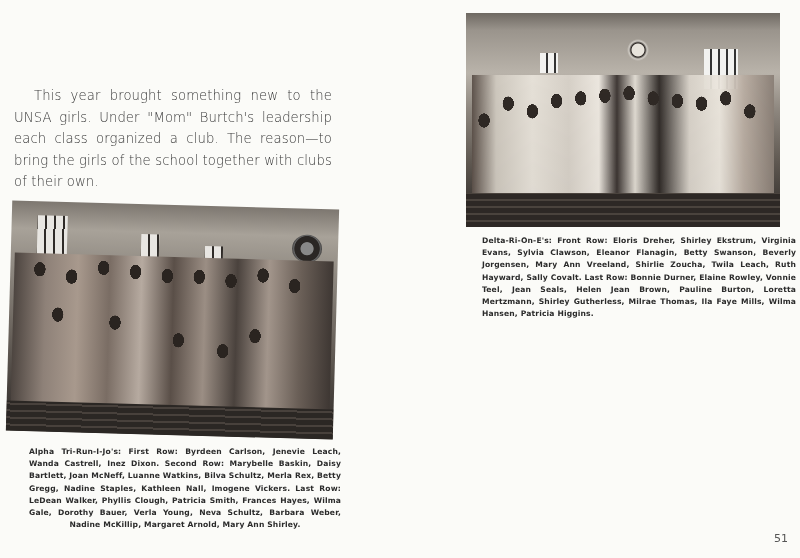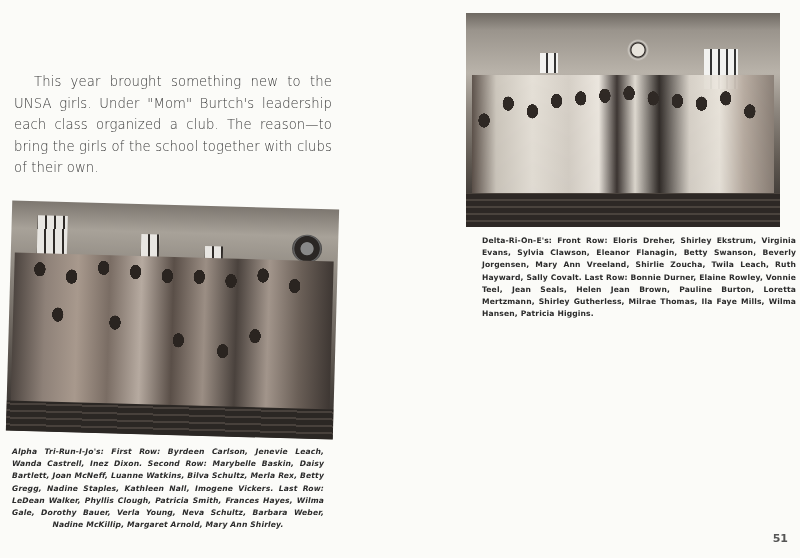--- a/index.html
+++ b/index.html
@@ -1,17 +1,17 @@
 <!DOCTYPE html>
 <html><head>
 <meta charset="utf-8">
 <style>
   html,body{margin:0;padding:0;}
   body{width:800px;height:558px;background:#fbfbf8;position:relative;overflow:hidden;font-family:"DejaVu Sans",sans-serif;color:#2a2a2a;}
-  .intro{position:absolute;left:14px;top:58px;width:318px;font-family:"DejaVu Sans",sans-serif;font-size:13.2px;line-height:21.5px;color:#3a3a3a;letter-spacing:0.1px;text-align:justify;text-indent:20px;font-weight:300;}
+  .intro{position:absolute;left:14px;top:72px;width:318px;font-family:"DejaVu Sans",sans-serif;font-size:13.2px;line-height:21.5px;color:#3a3a3a;letter-spacing:0.1px;text-align:justify;text-indent:20px;font-weight:300;}
   .photo{position:absolute;background:#4a4540;overflow:hidden;}
   .photo-right{left:466px;top:13px;width:314px;height:214px;
     background:
       radial-gradient(ellipse 12px 12px at 172px 37px,#e8e4dc 0 6px,#2a2522 7px,#d0ccc5 9px,transparent 11px),
       linear-gradient(#fff0,#fff0),
       linear-gradient(to bottom,#6e6962 0,#9a948c 8%,#b9b3aa 28%,#8e877f 45%,#5e5750 70%,#3e3935 88%,#2e2a27 100%);}
   .photo-right .win{position:absolute;background:repeating-linear-gradient(90deg,#f2f2f0 0 6px,#333 6px 8px),#eee;}
   .photo-right .figs{position:absolute;left:6px;right:6px;top:62px;height:130px;
     background:
       radial-gradient(ellipse 8px 10px at 4% 35%,#2a2420 70%,transparent 72%),
@@ -45,23 +45,23 @@
       radial-gradient(ellipse 8px 10px at 78% 10%,#2a2420 70%,transparent 72%),
       radial-gradient(ellipse 8px 10px at 88% 16%,#2a2420 70%,transparent 72%),
       radial-gradient(ellipse 8px 10px at 14% 38%,#2a2420 70%,transparent 72%),
       radial-gradient(ellipse 8px 10px at 32% 42%,#2a2420 70%,transparent 72%),
       radial-gradient(ellipse 8px 10px at 52% 52%,#2a2420 70%,transparent 72%),
       radial-gradient(ellipse 8px 10px at 66% 58%,#2a2420 70%,transparent 72%),
       radial-gradient(ellipse 8px 10px at 76% 48%,#2a2420 70%,transparent 72%),
       linear-gradient(90deg,#4d4540 0,#8e8178 10%,#a8998d 20%,#7a6d64 30%,#b6aaa0 40%,#5a4f48 50%,#9b8e84 60%,#4a423d 70%,#a2958b 80%,#6a5f57 90%,#3e3733 100%);}
   .photo-left .floor{position:absolute;left:0;right:0;bottom:0;height:30px;background:repeating-linear-gradient(0deg,#2b2724 0 5px,#48413c 5px 7px);}
   .caption{position:absolute;font-family:"DejaVu Sans",sans-serif;font-size:7.6px;line-height:12.2px;font-weight:bold;color:#2b2b2b;text-align:justify;letter-spacing:0.15px;text-align-last:center;}
-  .caption-left{left:12px;top:446px;width:312px;font-style:italic;}
+  .caption-left{left:29px;top:446px;width:312px;}
   .caption-right{left:482px;top:235px;width:314px;text-align-last:left;}
-  .page-number{position:absolute;right:12px;top:532px;font-family:"DejaVu Sans",sans-serif;font-size:11px;color:#555;font-weight:700;}
+  .page-number{position:absolute;right:12px;top:532px;font-family:"DejaVu Sans",sans-serif;font-size:11px;color:#555;font-weight:400;}
 </style>
 </head>
 <body>
 
 <p class="intro">This year brought something new to the UNSA girls. Under "Mom" Burtch's leadership each class organized a club. The reason—to bring the girls of the school together with clubs of their own.</p>
 
 <div class="photo photo-left">
   <div class="win" style="left:26px;top:14px;width:30px;height:46px;"></div>
   <div class="win" style="left:130px;top:30px;width:18px;height:32px;"></div>
   <div class="win" style="left:194px;top:40px;width:18px;height:24px;"></div>

